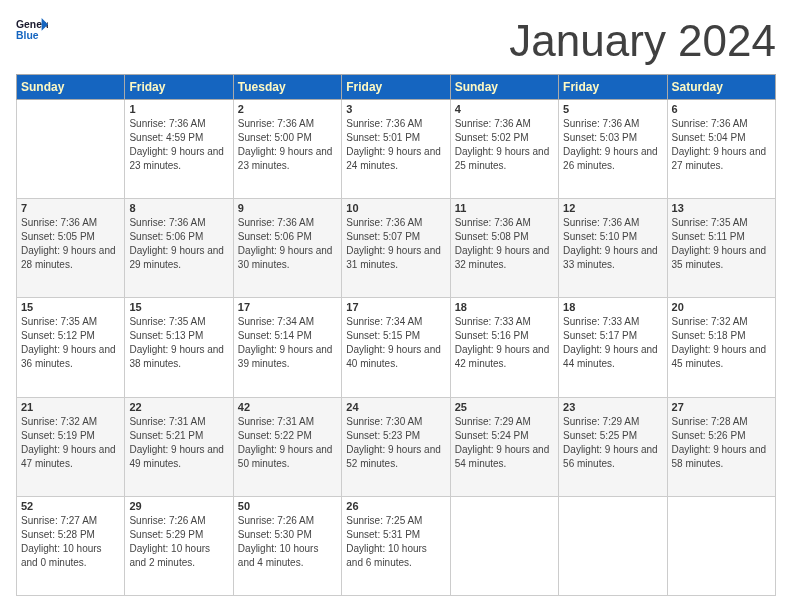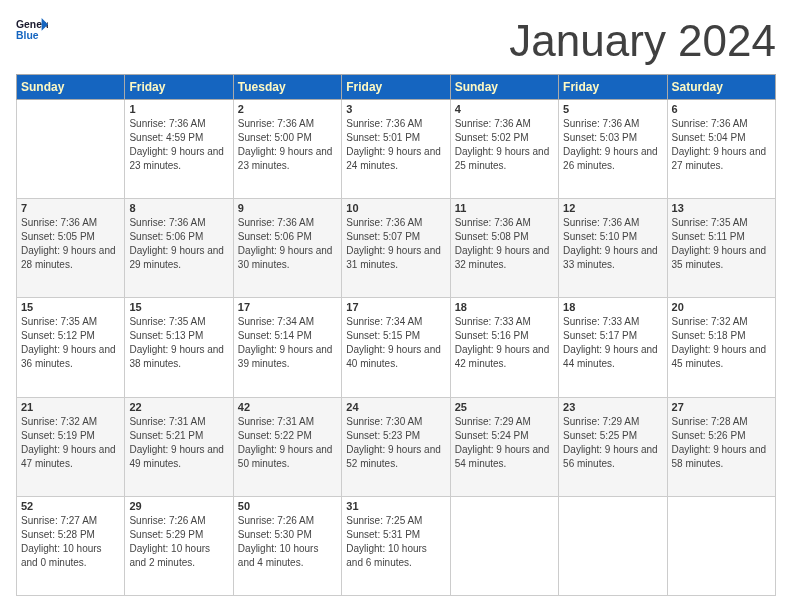--- a/index.html
+++ b/index.html
@@ -296,21 +296,21 @@
           Sunrise: 7:26 AM<br>Sunset: 5:29 PM<br>Daylight: 10 hours and 2 minutes.
         </div>
       </td>
           <td>
         <div class="day-num">50</div>
         <div class="day-info">
           Sunrise: 7:26 AM<br>Sunset: 5:30 PM<br>Daylight: 10 hours and 4 minutes.
         </div>
       </td>
           <td>
-        <div class="day-num">31</div>
+        <div class="day-num">26</div>
         <div class="day-info">
           Sunrise: 7:25 AM<br>Sunset: 5:31 PM<br>Daylight: 10 hours and 6 minutes.
         </div>
       </td>
           <td></td>
           <td></td>
           <td></td>
         </tr>
       </tbody>
   </table>

